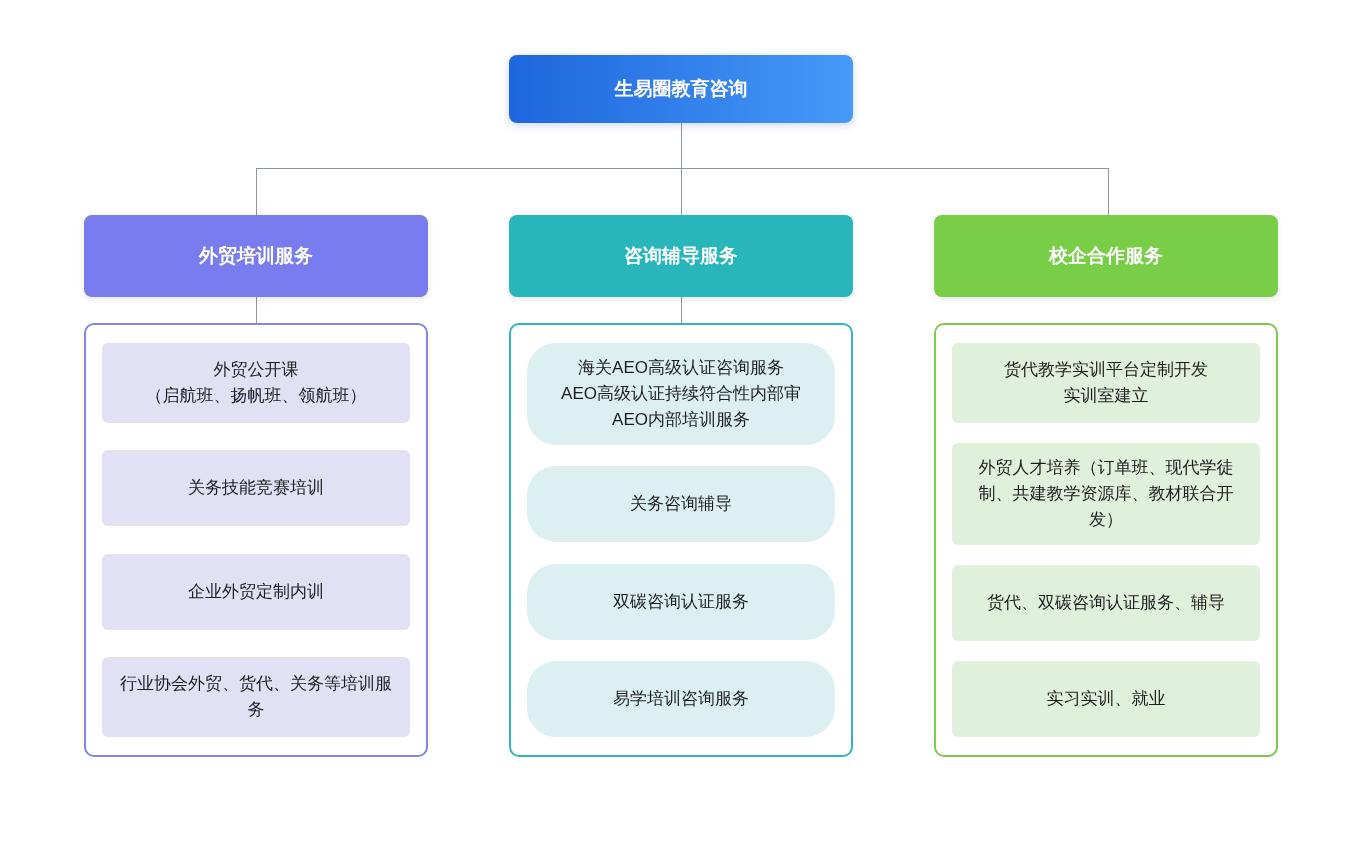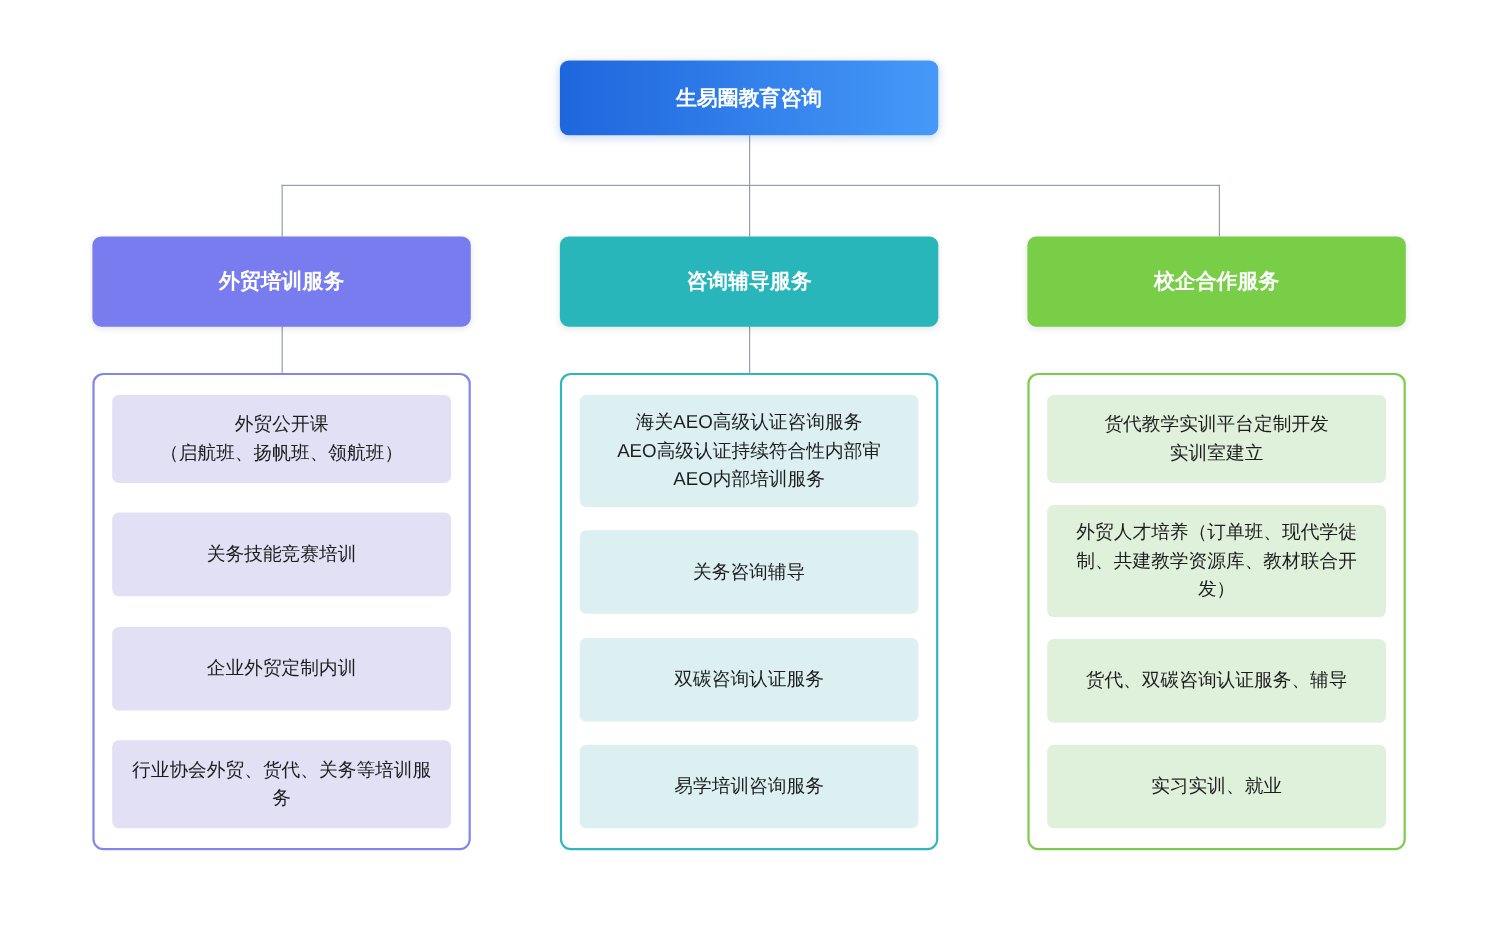--- a/index.html
+++ b/index.html
@@ -22,37 +22,37 @@
     top:215px; width:344px; height:82px; font-size:19px;
     box-shadow:0 2px 6px rgba(0,0,0,0.10);
   }
   .col-0 { left:84px; }
   .col-1 { left:509px; }
   .col-2 { left:934px; }
   .hdr-0 { background:var(--branch1_accent,#787cef); }
   .hdr-1 { background:var(--branch2_accent,#28b6bb); }
   .hdr-2 { background:var(--branch3_accent,#79ce47); }
   .panel {
-    position:absolute; top:339px; width:344px; height:434px; box-sizing:border-box;
+    position:absolute; top:323px; width:344px; height:434px; box-sizing:border-box;
     background:#ffffff; border:2px solid #4d7c0f; border-radius:10px;
     display:flex; flex-direction:column; justify-content:space-between;
     padding:18px 16px;
   }
   .pnl-0 { border-color:var(--branch1_border,#8286ec); }
   .pnl-1 { border-color:var(--branch2_border,#30b6bc); }
   .pnl-2 { border-color:var(--branch3_border,#7ccb4d); }
   .item {
     border-radius:6px; box-sizing:border-box;
     display:flex; align-items:center; justify-content:center;
     text-align:center; font-size:17px; line-height:26px;
     color:var(--node_text,#1d1d1f);
     white-space:pre-line; padding:4px 18px;
   }
   .bg-0 .item { background:var(--branch1_item_bg,#e2e0f5); }
-  .bg-1 .item { background:var(--branch2_item_bg,#dcf0f2); }
+  .bg-1 .item { background:var(--branch2_item_bg,#dcf0f2);border-radius:29px; }
   .bg-2 .item { background:var(--branch3_item_bg,#dff0db); }
   .lines-1 { min-height:76px; }
   .lines-2 { min-height:80px; }
   .lines-3 { min-height:102px; }
 </style>
 </head>
 <body>
 
 <div class="stage">
 

